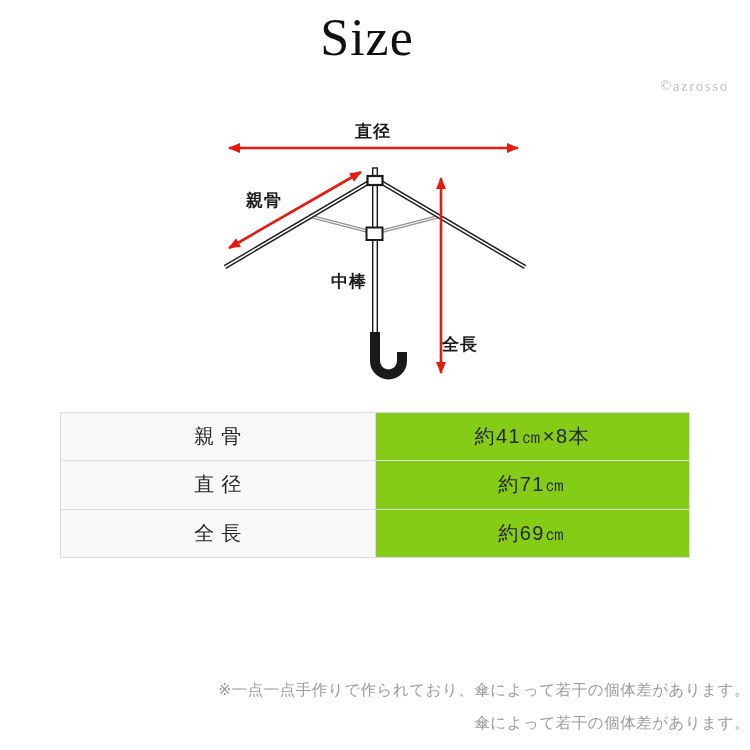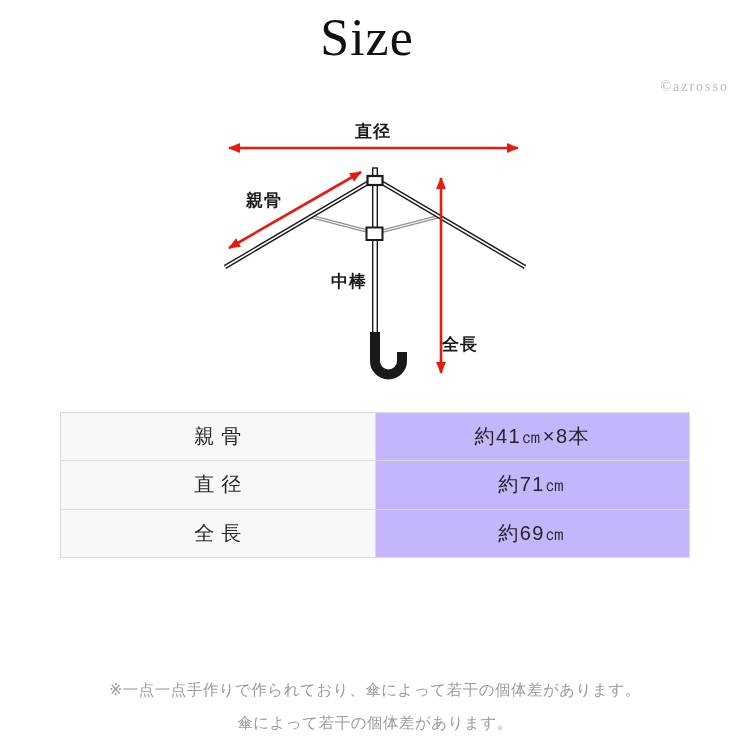--- a/index.html
+++ b/index.html
@@ -16,22 +16,22 @@
           color:#1a1a1a;letter-spacing:1px;white-space:nowrap;}
   .lbl-diameter{left:373px;top:131px;}
   .lbl-rib{left:264px;top:200px;}
   .lbl-pole{left:349px;top:269px;margin-top:12px;}
   .lbl-length{left:460px;top:344px;}
   table.spec{position:absolute;left:60px;top:412px;width:630px;border-collapse:collapse;
              table-layout:fixed;}
   .spec td{border:1px solid #dcdcdc;height:47.3px;text-align:center;vertical-align:middle;
            font-size:20px;color:#262626;padding:0;}
   .spec td.k{background:#f8f8f8;letter-spacing:7px;text-indent:7px;}
-  .spec td.v{background:#c4b5fd;letter-spacing:1.5px;}
-  .footer{position:absolute;left:0;right:0;top:679px;text-align:center;color:#9b9b9b;
+  .spec td.v{background:#84cc16;letter-spacing:1.5px;}
+  .footer{position:absolute;left:0;right:0;top:679px;text-align:right;color:#9b9b9b;
           font-size:15.5px;}
   .footer p{margin:0 0 11px;line-height:1.45;letter-spacing:0.5px;}
 </style>
 </head>
 <body>
 
 <div class="canvas">
 
   <div class="title">Size</div>
   <div class="watermark">©azrosso</div>

